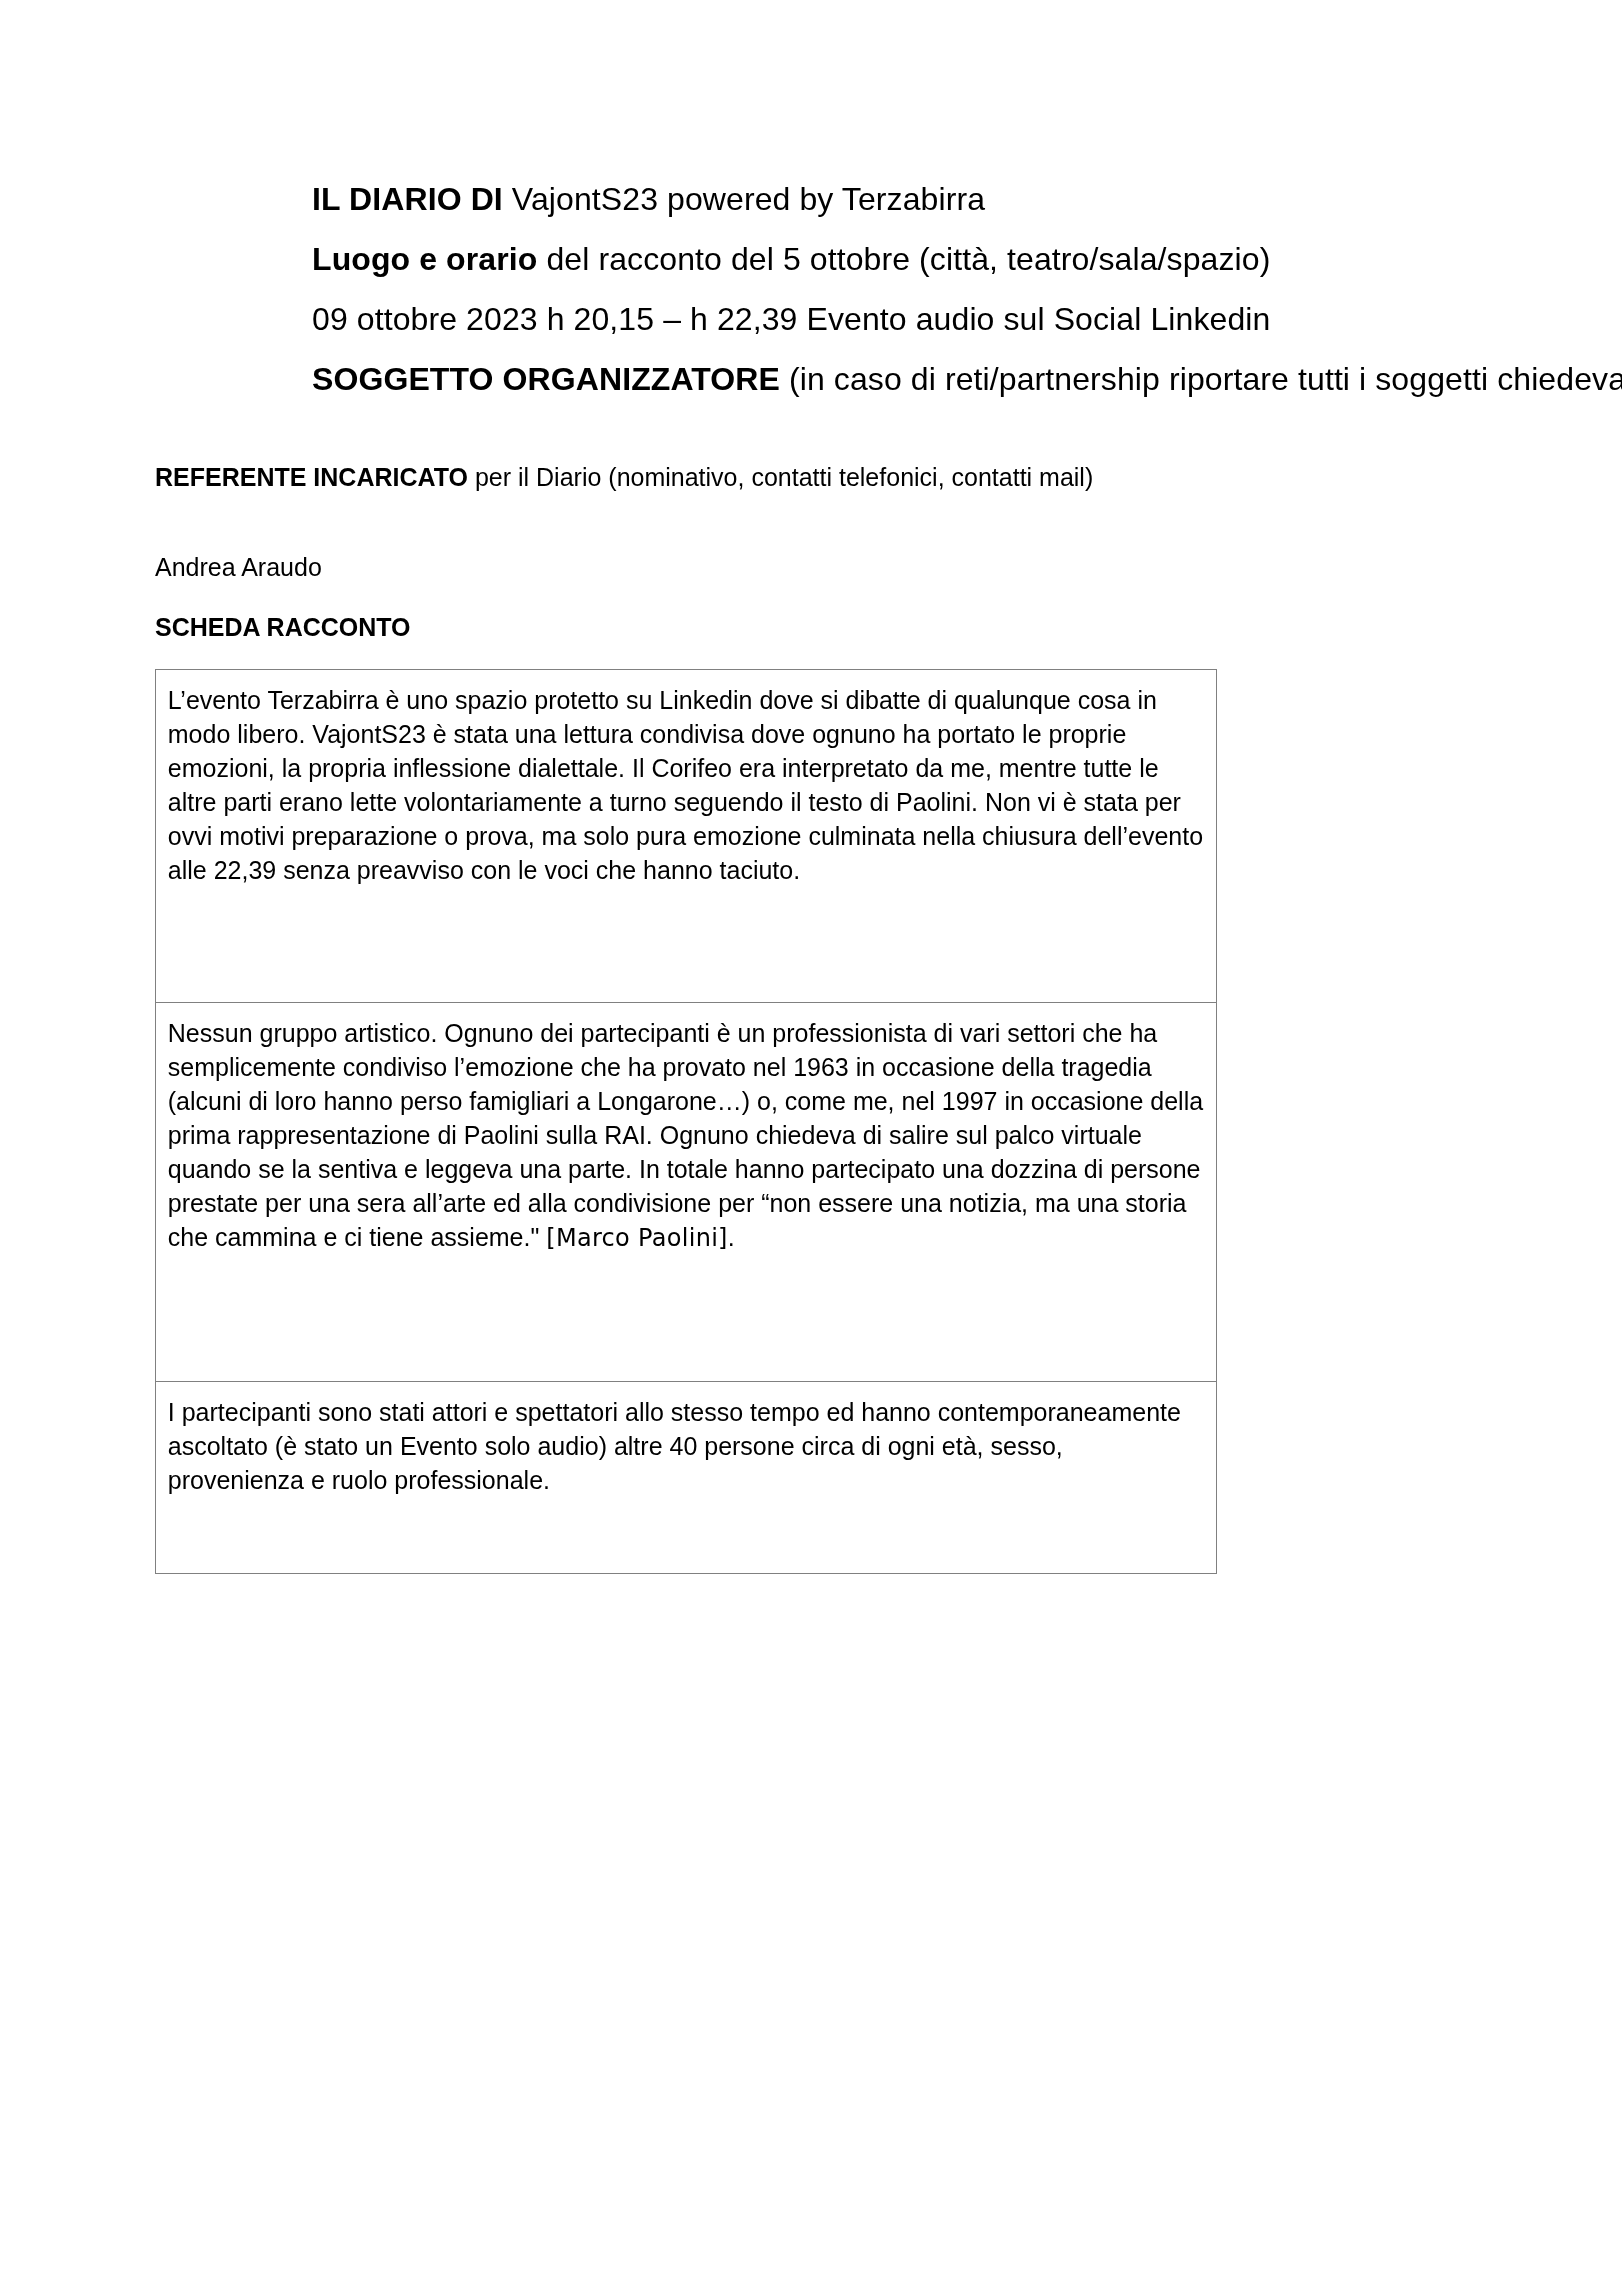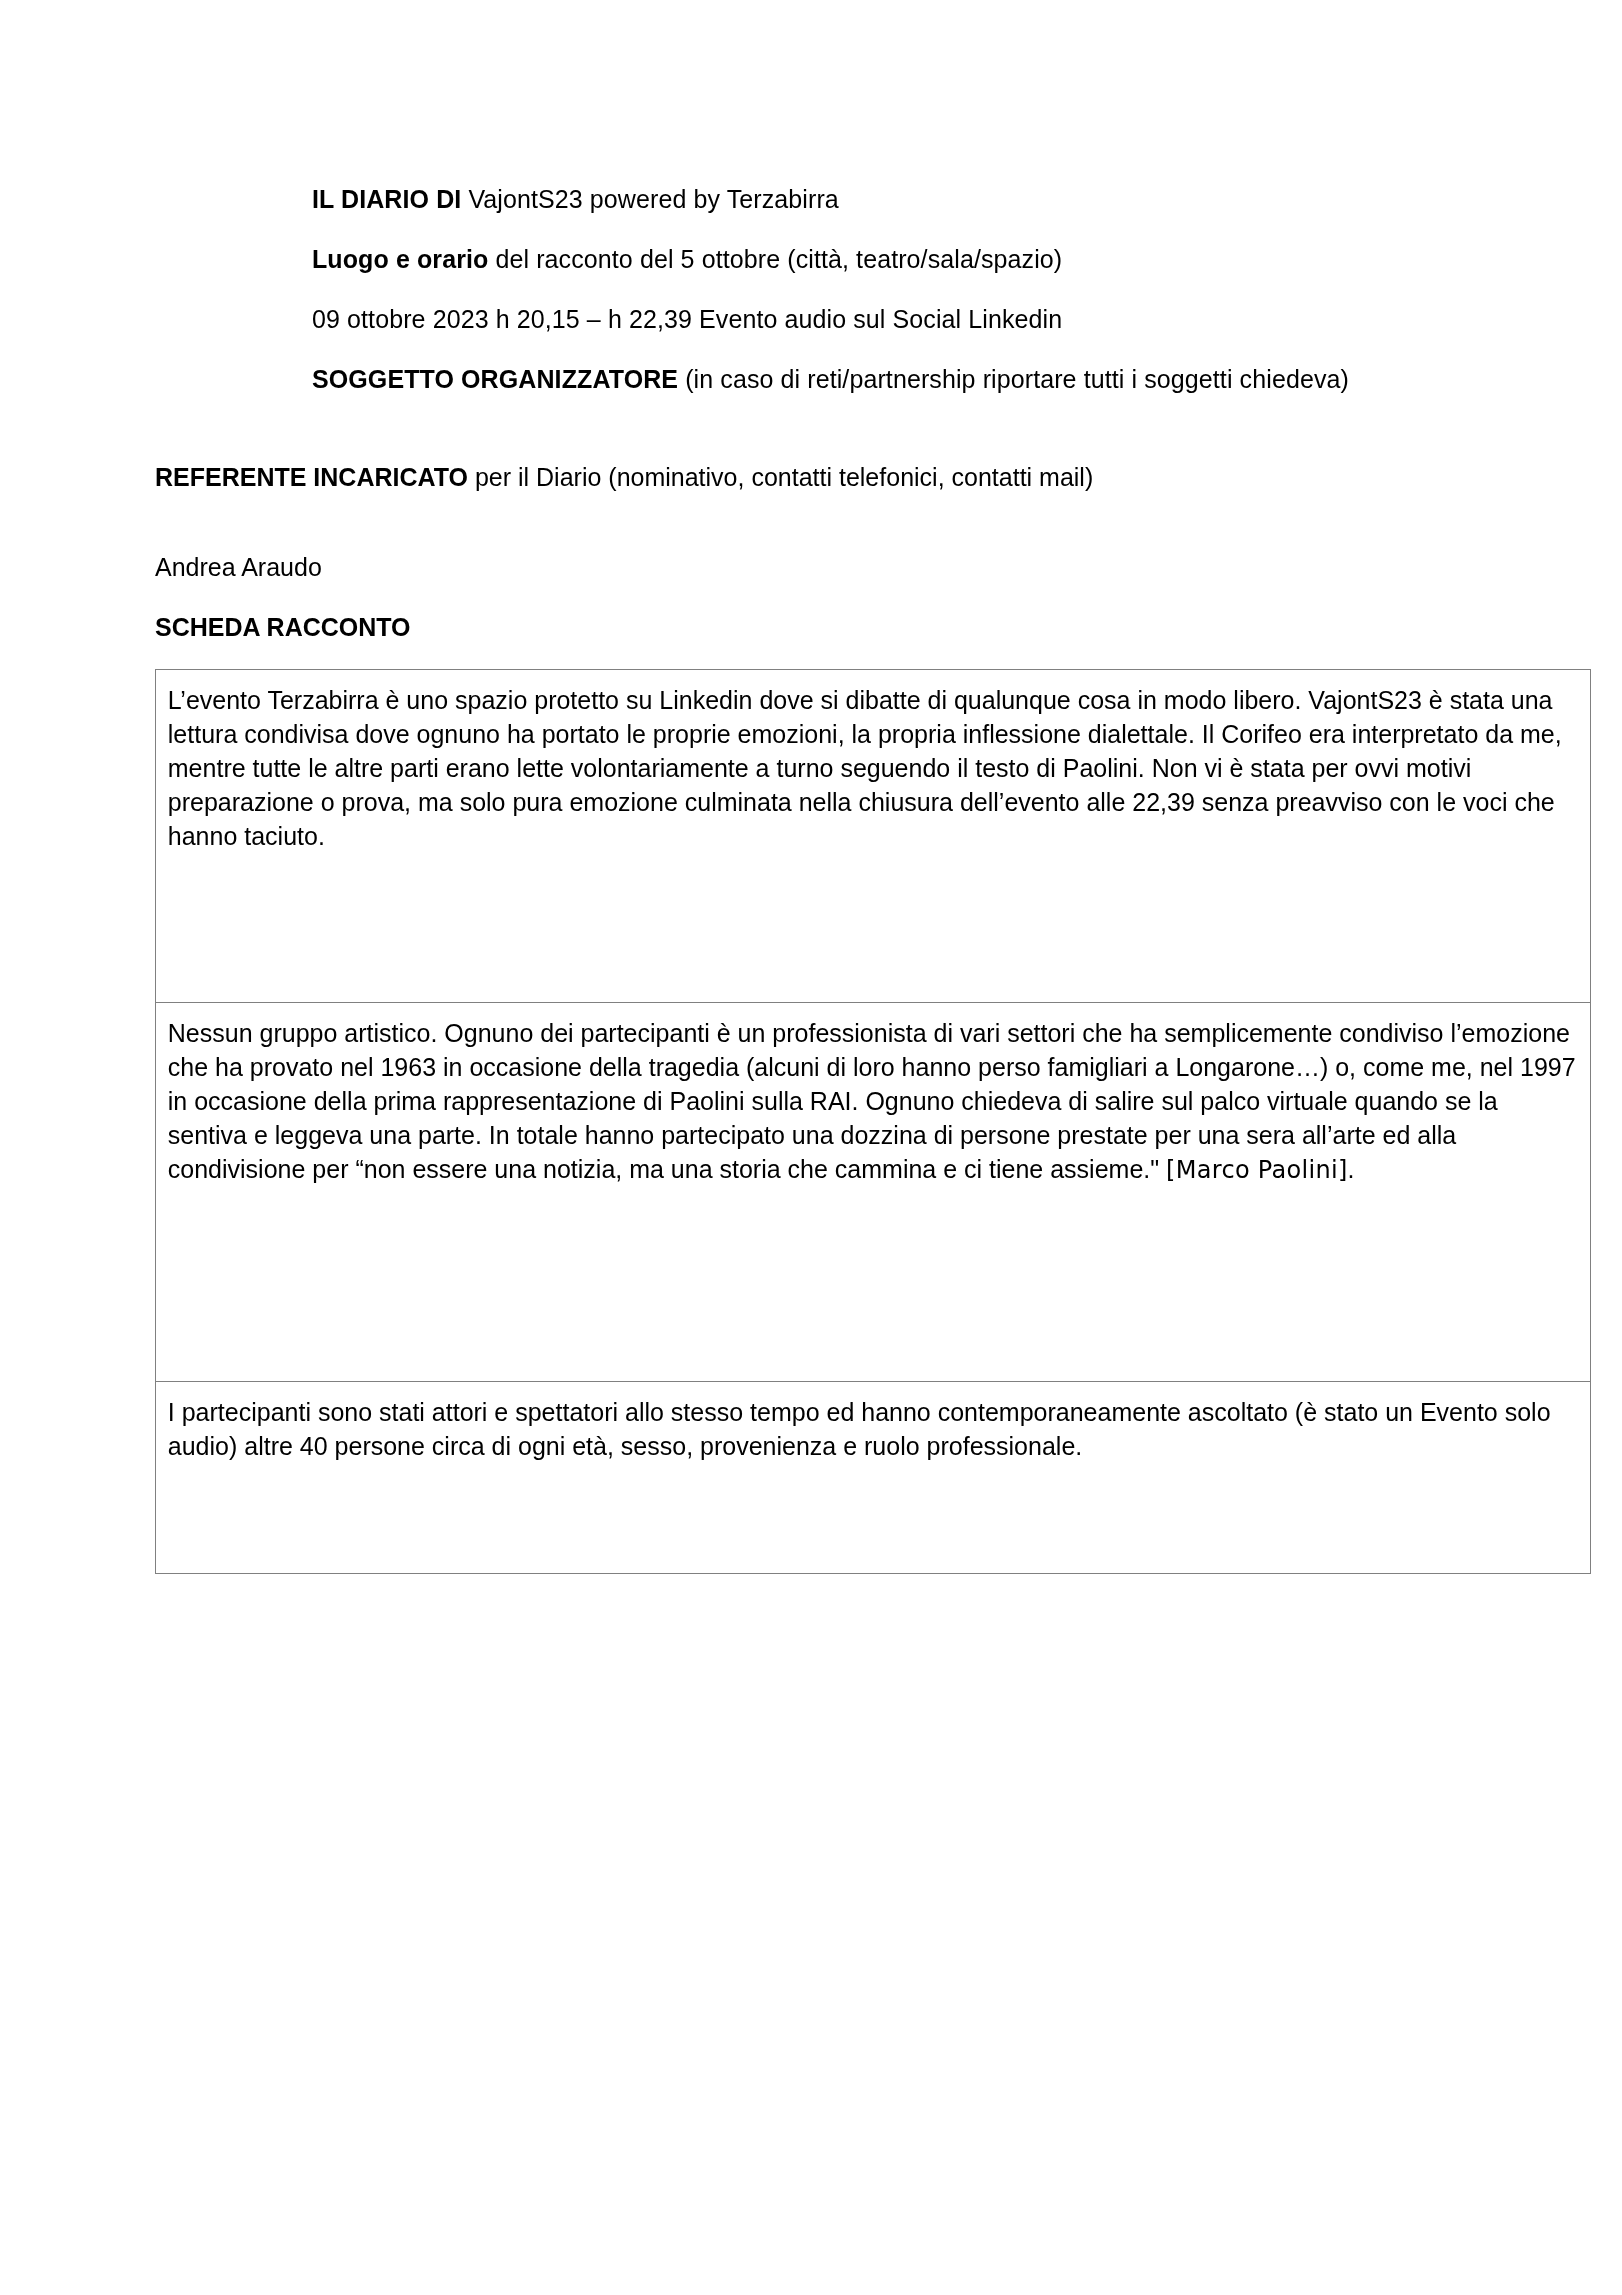--- a/index.html
+++ b/index.html
@@ -37,21 +37,21 @@
     top: 18.3px;
     width: 137px;
     height: 177px;
   }
   .logo svg { display: block; }
 
   .header-lines {
     margin-left: 157px;
   }
   .header-lines .hline {
-    font-size: 25px;
+    font-size: 32px;
     line-height: 60px;
     letter-spacing: 0.1px;
     white-space: nowrap;
   }
   .b { font-weight: 700; }
 
   
   .para {
     position: absolute;
     left: 155px;
@@ -62,21 +62,21 @@
   .p-araudo-bocca { top: 425px; }
   .p-referente    { top: 460px; }
   .p-andrea       { top: 550px; }
   .p-scheda       { top: 610px; font-weight: 700; }
 
   
   .racconto-table {
     position: absolute;
     left: 155px;
     top: 669px;
-    width: 1436px;
+    width: 1062px;
     border-collapse: collapse;
     table-layout: fixed;
   }
   .racconto-table td {
     border: 1.3px solid #808080;
     padding: 13px 11.8px 11.8px 11.8px;
     vertical-align: top;
     font-size: 25px;
     line-height: 34px;
     text-align: left;

